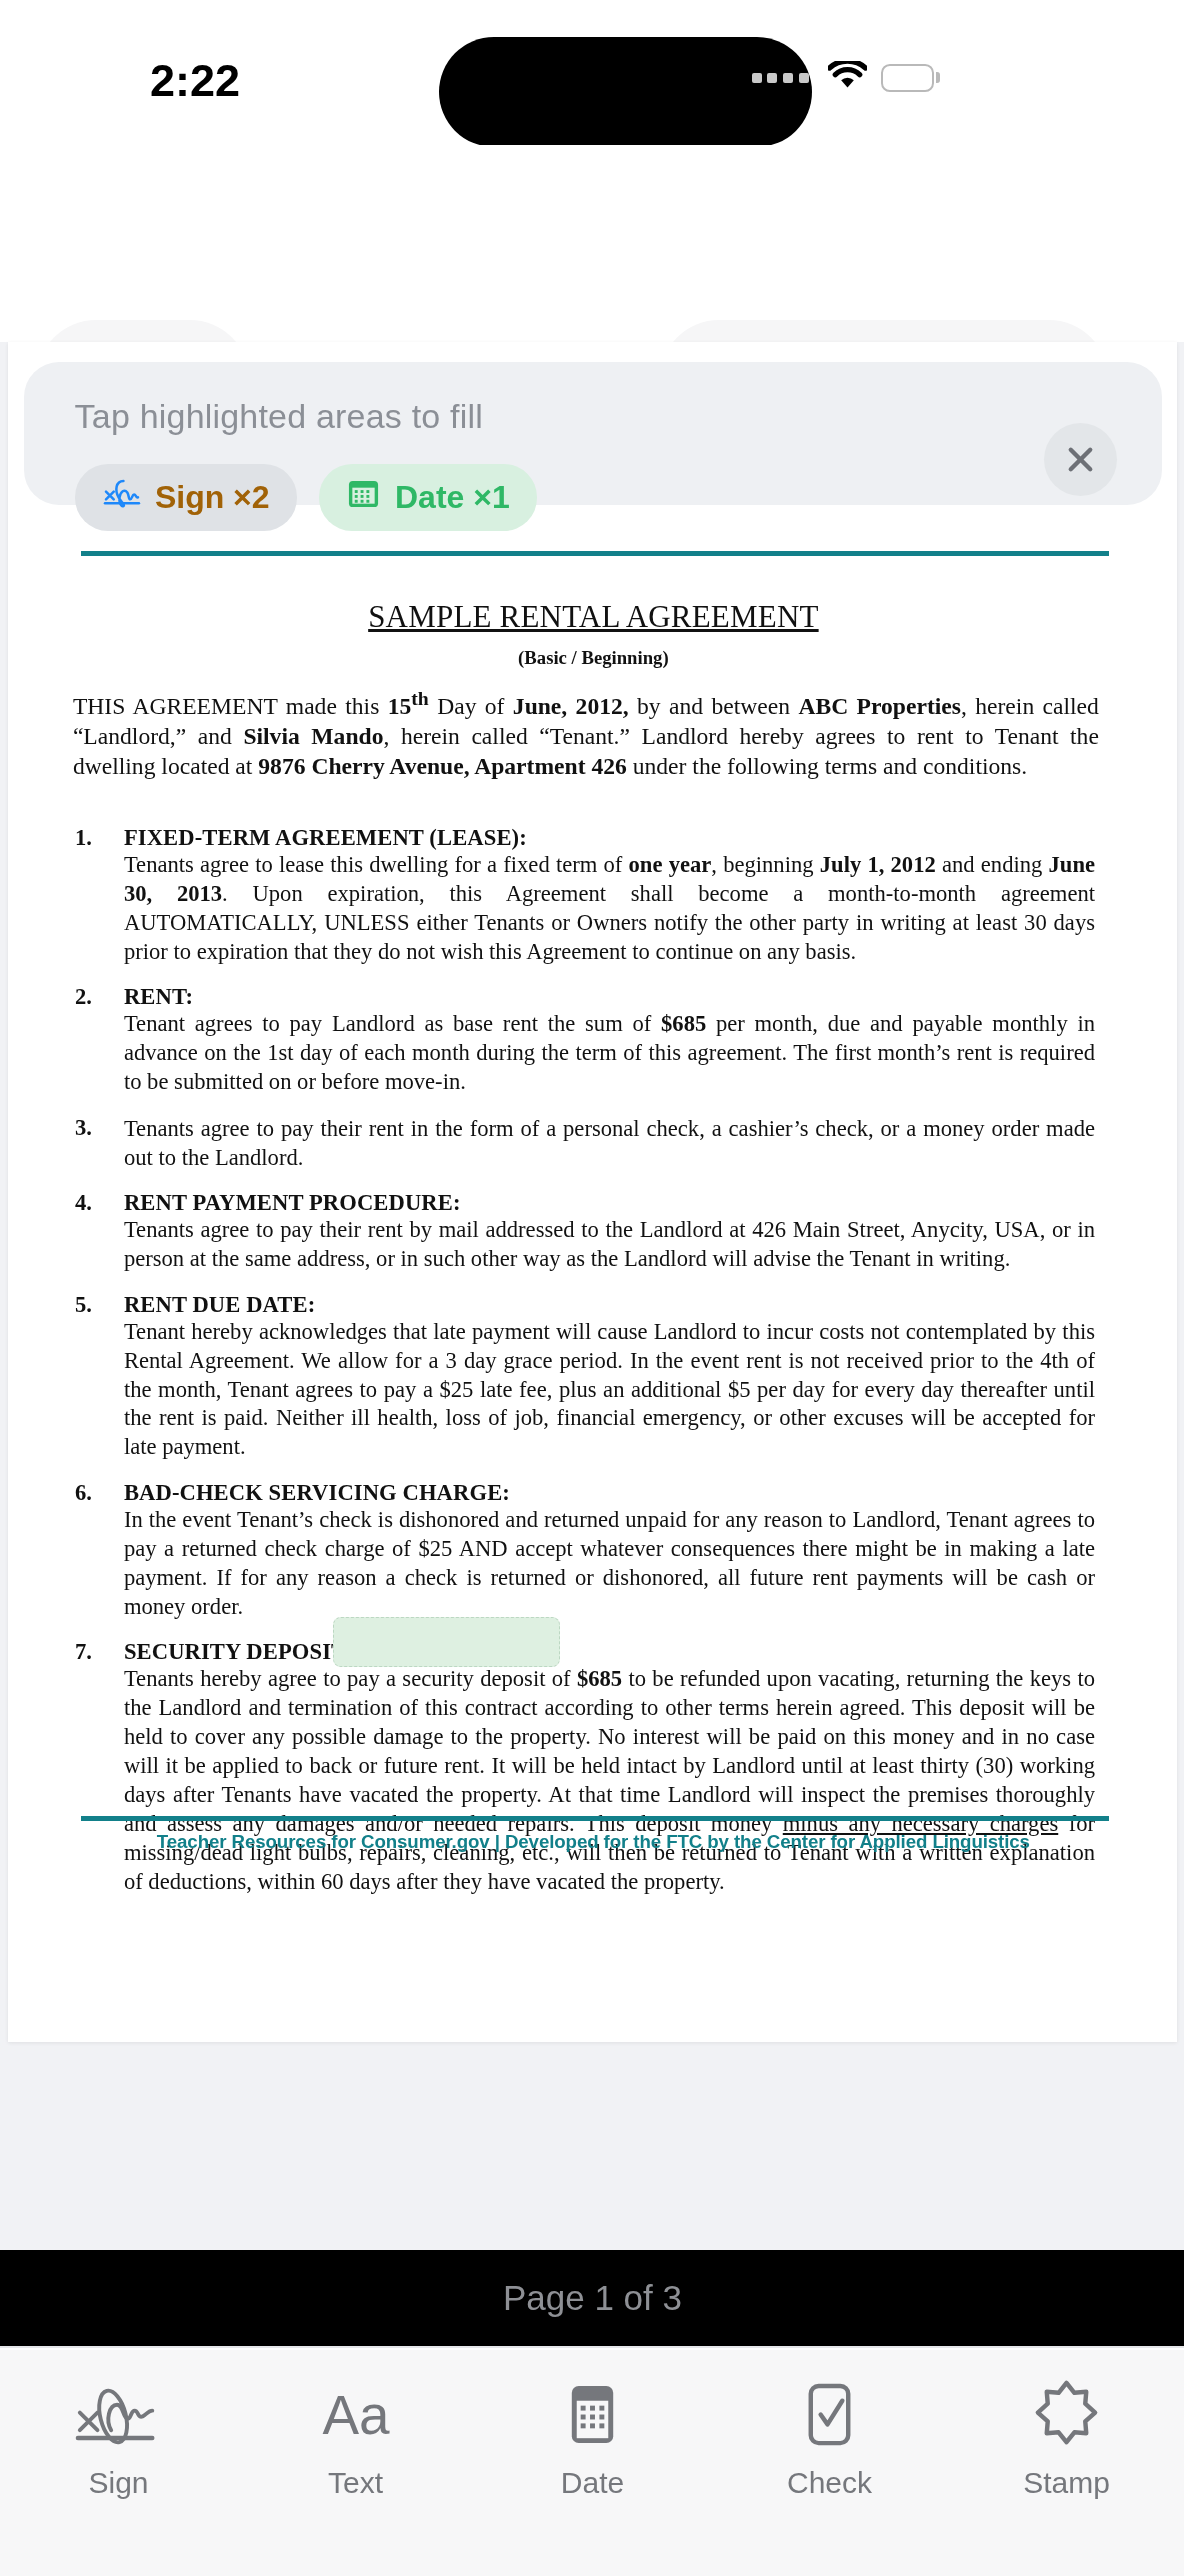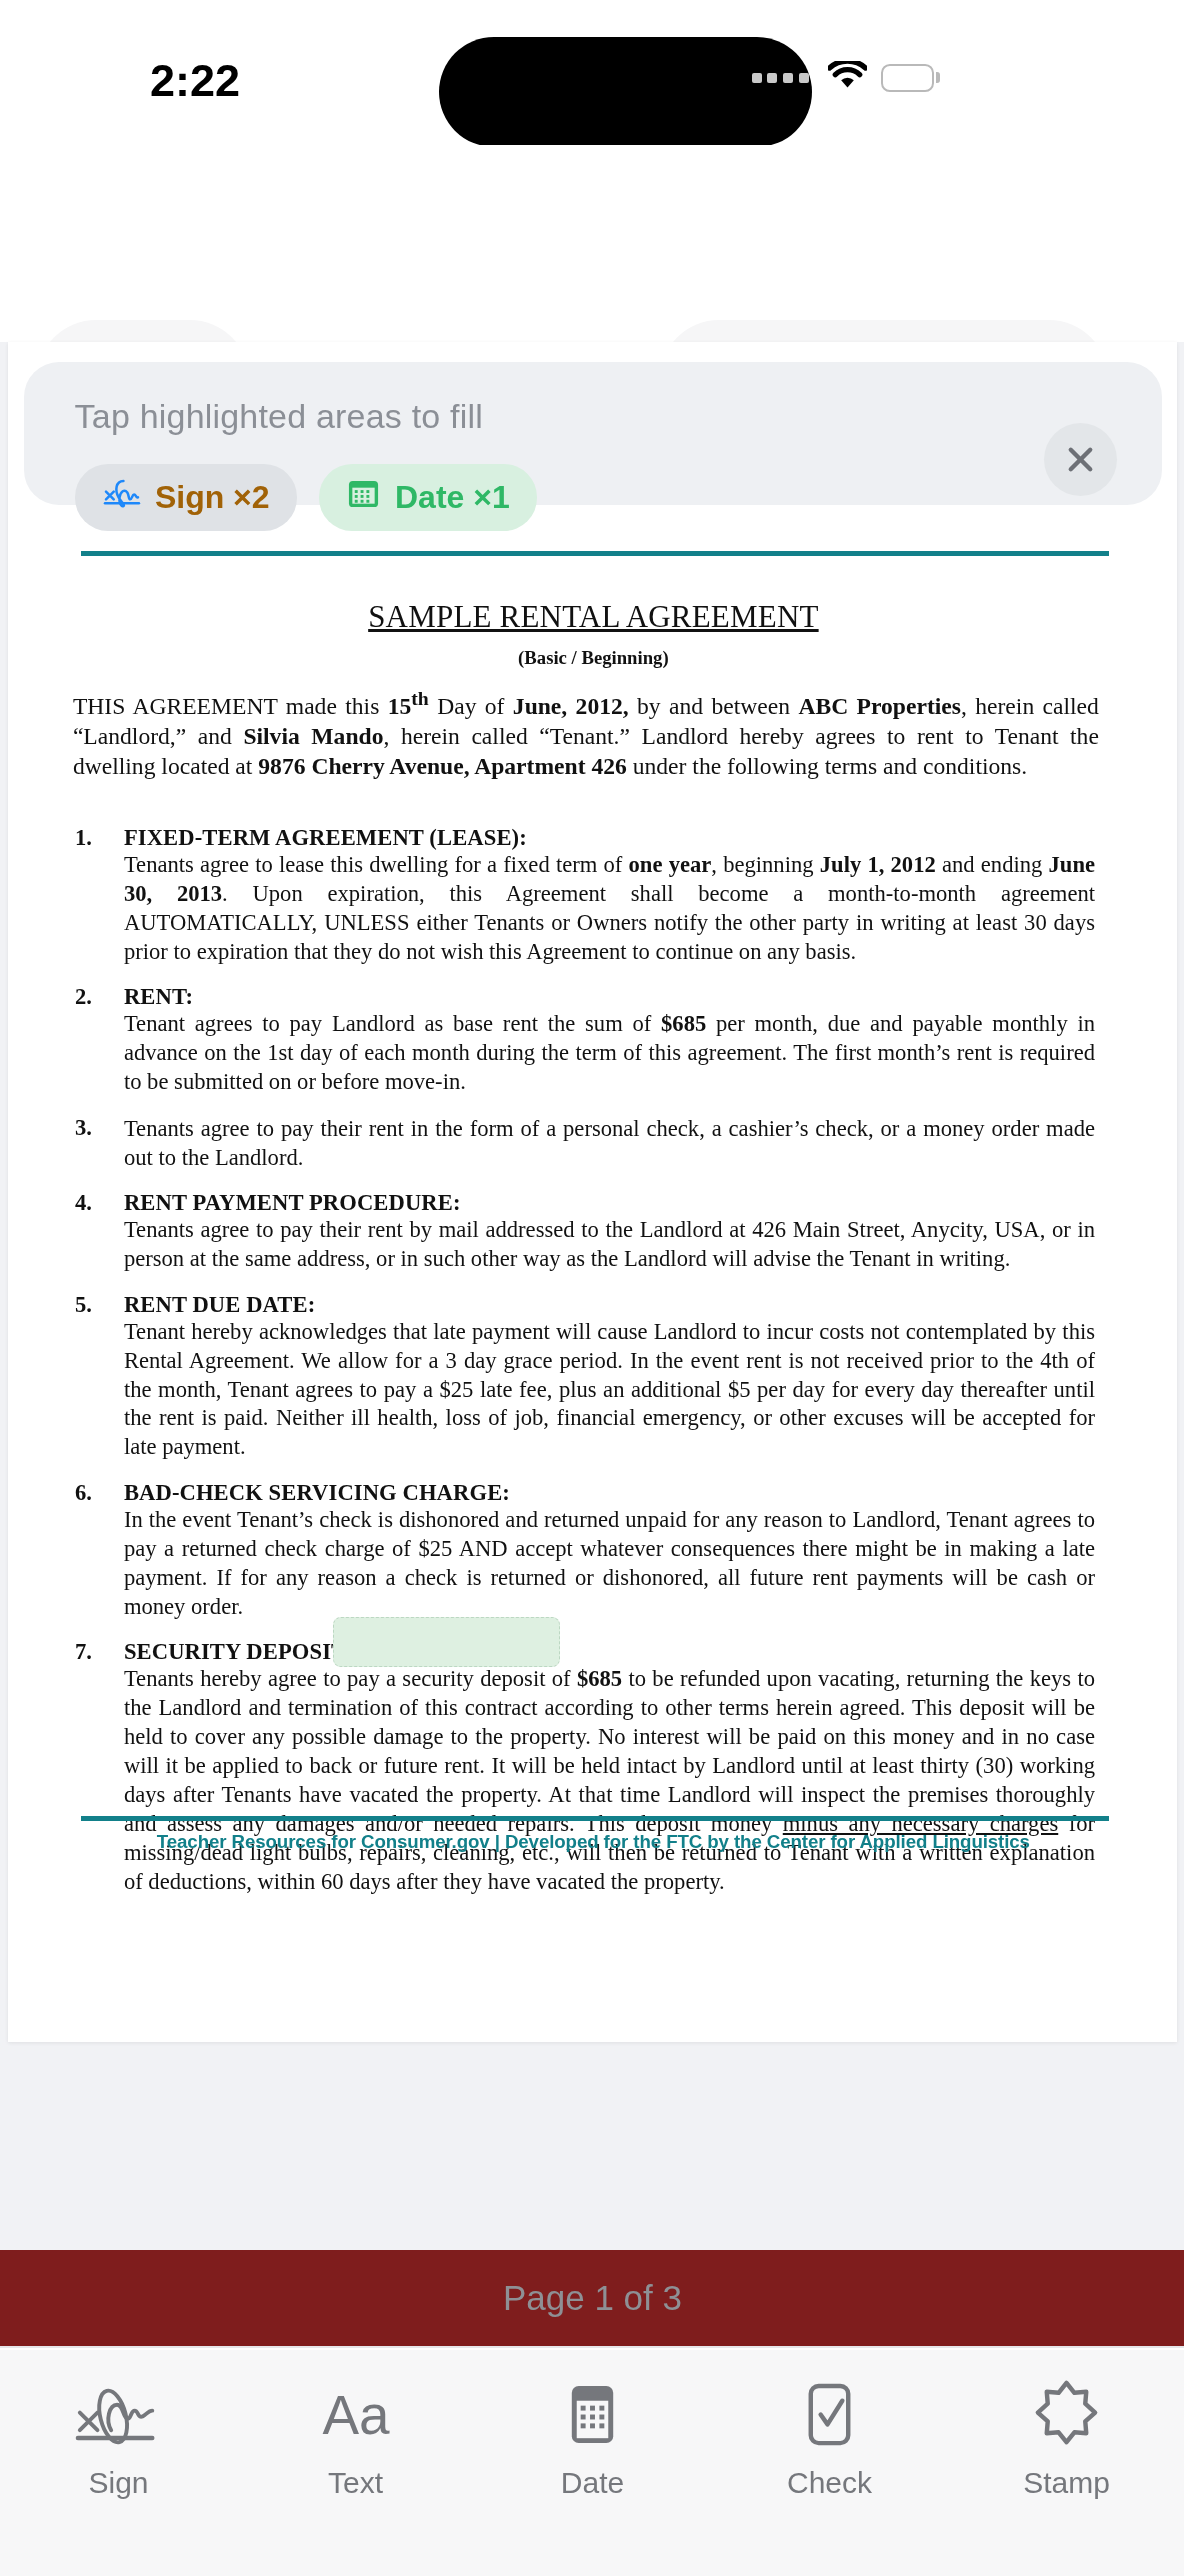--- a/index.html
+++ b/index.html
@@ -245,21 +245,21 @@
     border: 1px dashed #bcd7c2;
     border-radius: 7.9px;
     z-index: 5;
   }
 
   
   #page-indicator-bar {
     position: absolute;
     left: 0; top: 2250px;
     width: 1185px; height: 98px;
-    background: #7f1d1d;
+    background: #000000;
     border-bottom: 2px solid #e6e7ea;
     display: flex;
     align-items: center;
     justify-content: center;
   }
   #page-indicator {
     font-size: 35px;
     color: #8e9095;
   }
 

